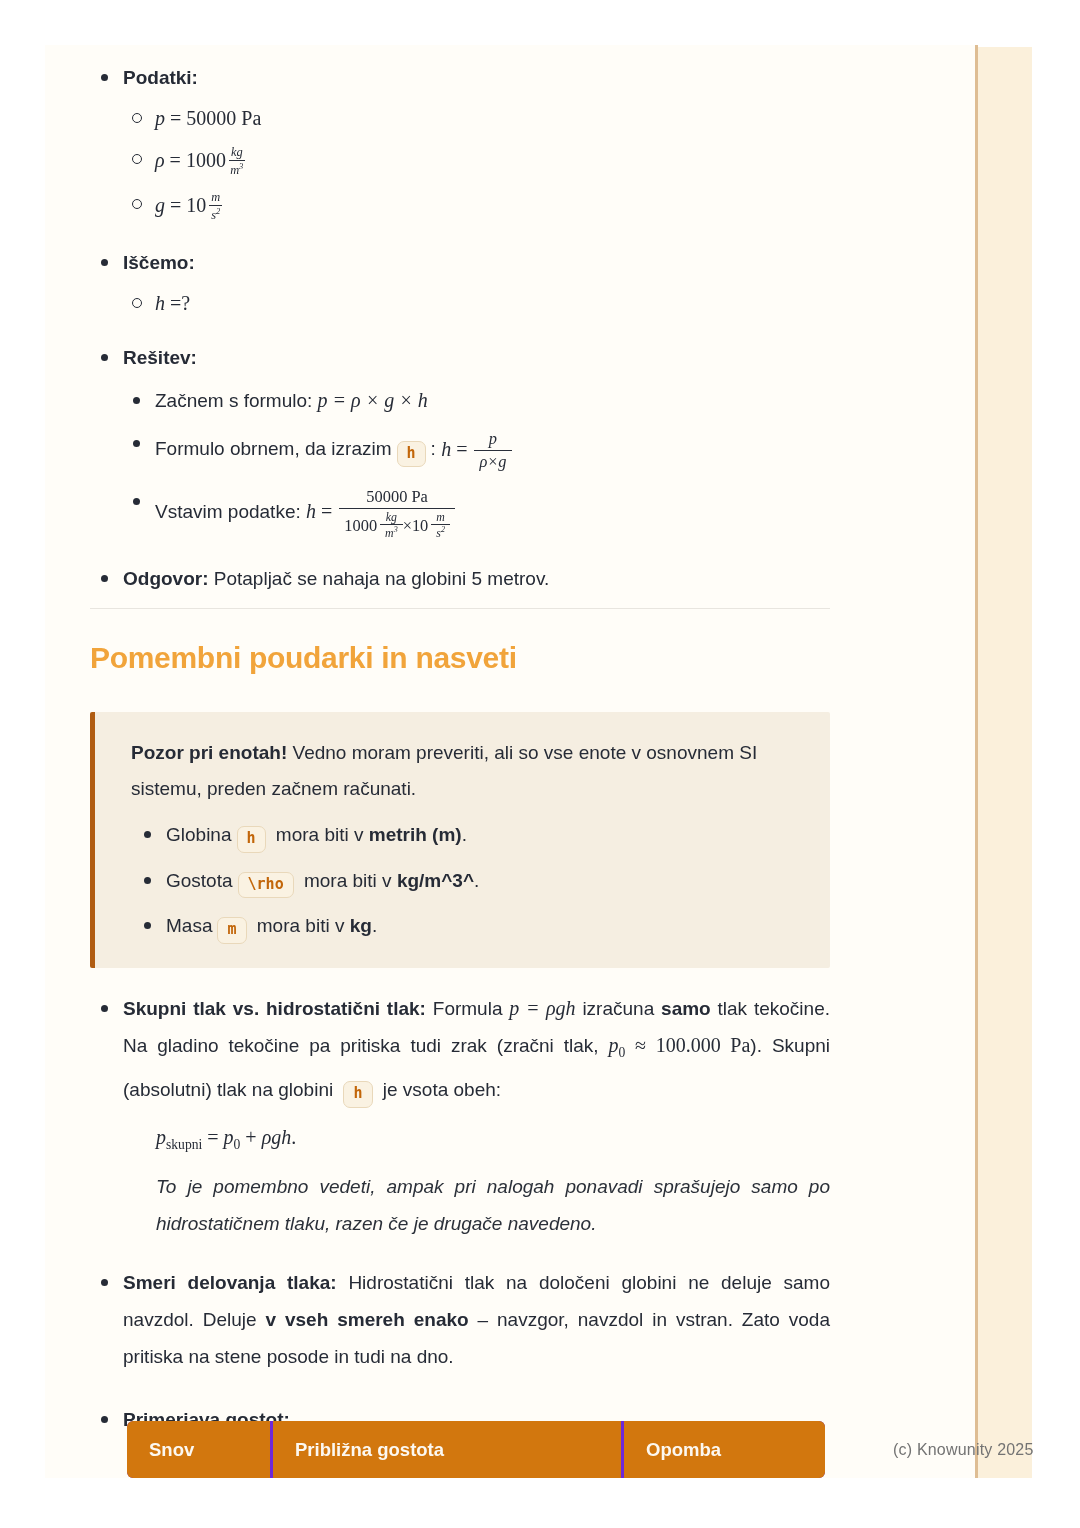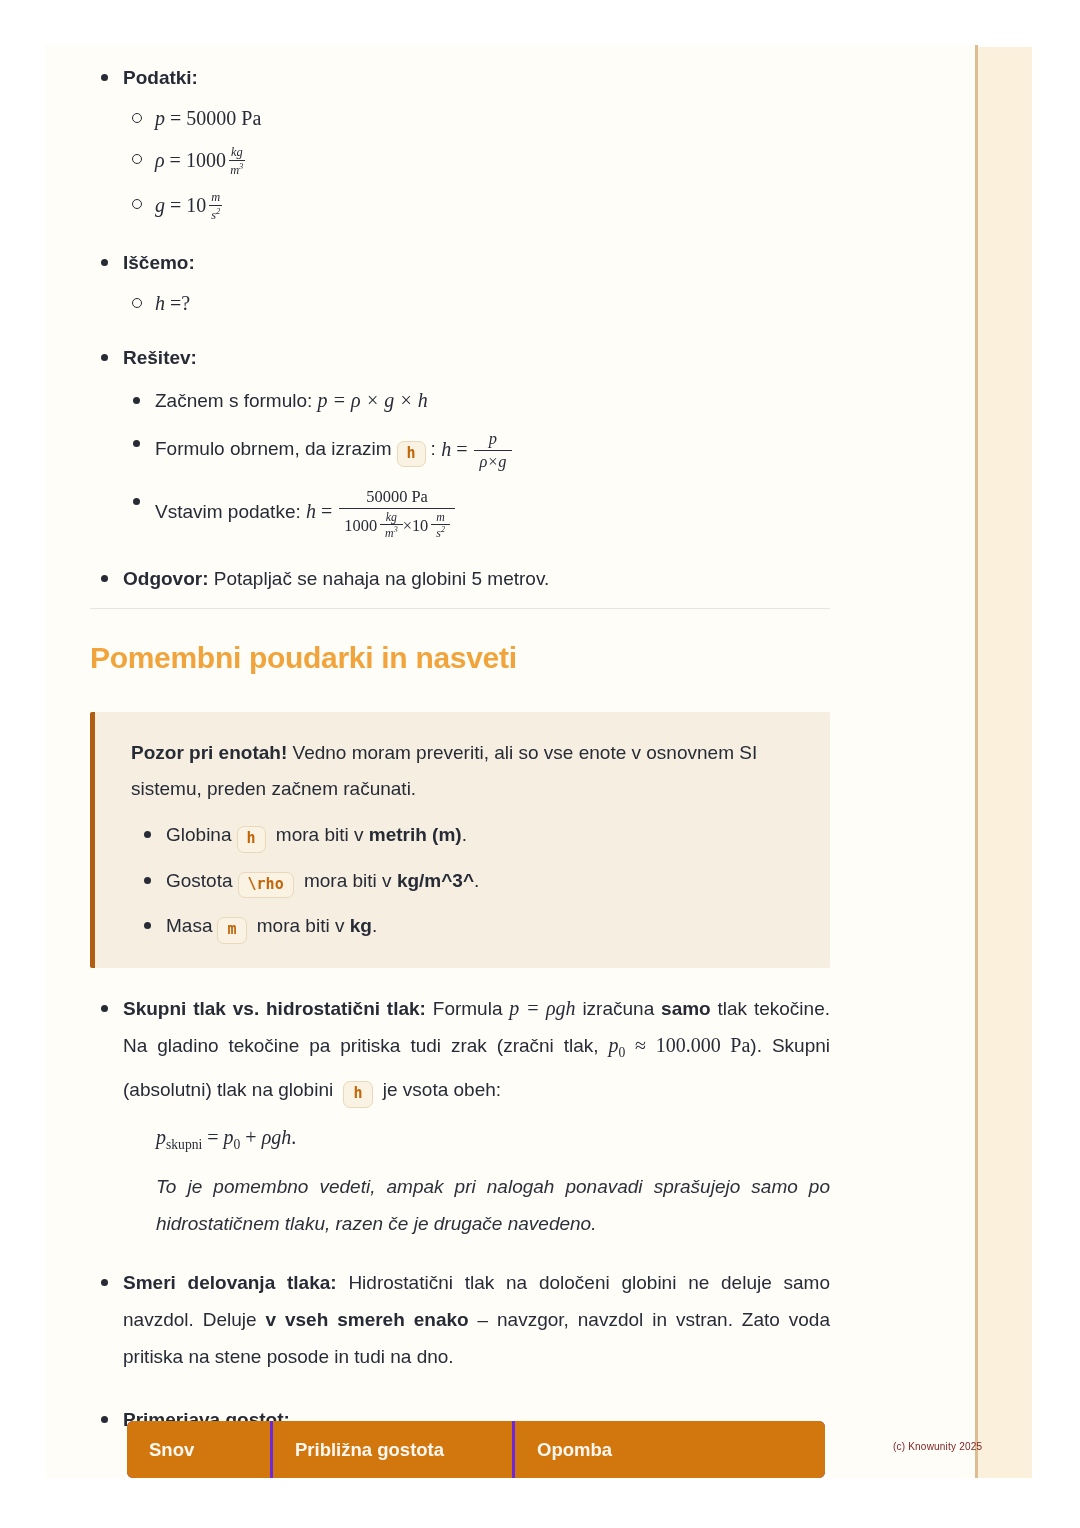--- a/index.html
+++ b/index.html
@@ -79,23 +79,23 @@
   #li-smeri { margin-top:22px; }
   #li-primerjava { margin-top:26px; }
 
   
   .dtable { position:absolute; left:127px; top:1421px; width:698px; border-radius:6px; overflow:hidden; }
   .dtable .hrow { display:flex; gap:3px; background:#6d28d9; }
   .dtable .hcell {
     background:#d2770e; color:#fcf8f1; font-weight:700; font-size:18.5px;
     height:57px; display:flex; align-items:center; padding-left:22px;
   }
-  .dtable .c1 { width:143px; } .dtable .c2 { width:239px; } .dtable .c3 { flex:1; }
-
-  .watermark { position:absolute; left:893px; top:1441px; font-size:10px; color:#7f1d1d; letter-spacing:0.2px; }
+  .dtable .c1 { width:143px; } .dtable .c2 { width:348px; } .dtable .c3 { flex:1; }
+
+  .watermark { position:absolute; left:893px; top:1441px; font-size:16px; color:#737373; letter-spacing:0.2px; }
 </style>
 </head>
 <body>
 
 <div class="canvas">
   <div class="page"></div>
   <div class="edge-line"></div>
   <div class="gutter"></div>
 
   <section class="sec" id="sec-lists">

